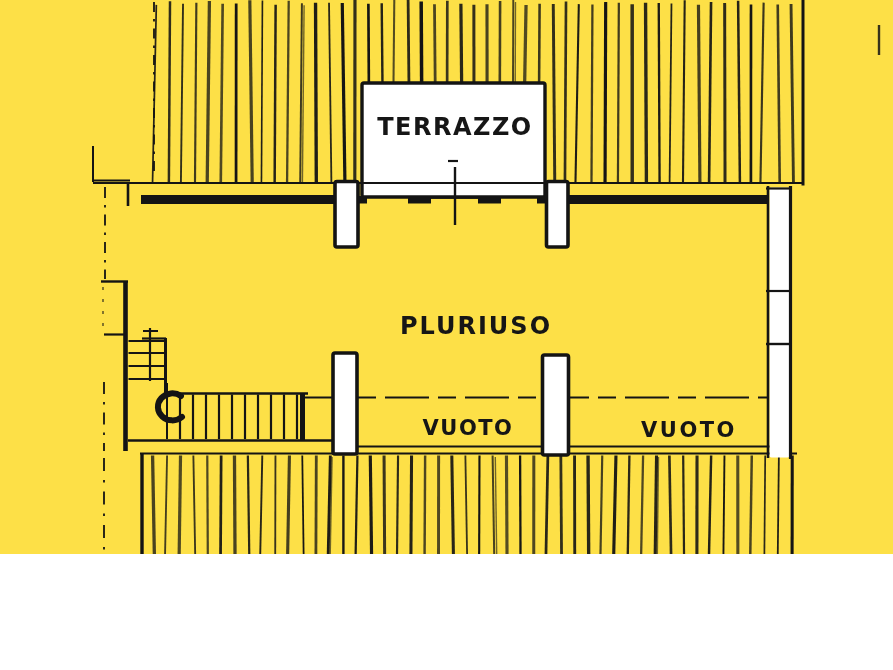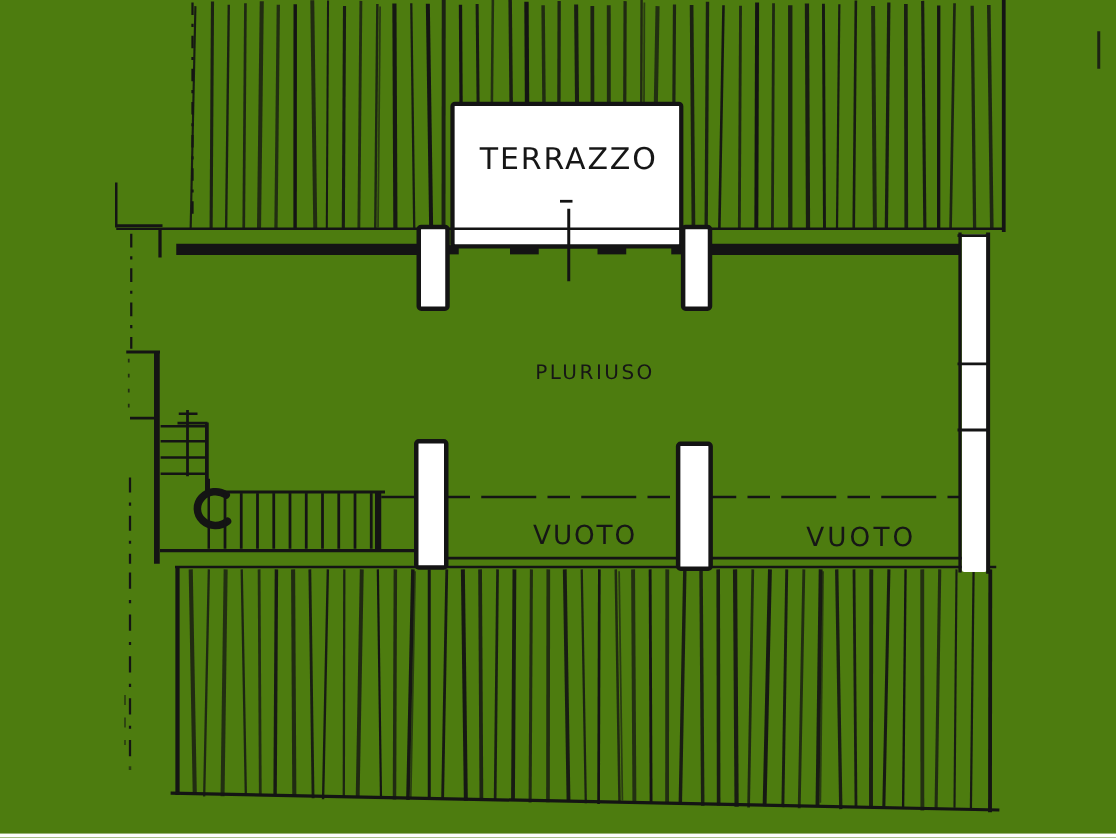--- a/index.html
+++ b/index.html
@@ -1,33 +1,34 @@
 <!DOCTYPE html>
 <html><head>
 <meta charset="utf-8">
 <style>
   html,body{margin:0;padding:0;background:#ffffff;}
   .plan{
     position:relative;
-    width:893px;height:667px;
-    background:#4d7c0f;
+    width:893px;height:554px;
+    background:#fde047;
     overflow:hidden;
     font-family:"DejaVu Sans", sans-serif;
+    font-weight:bold;
   }
   .plan svg{position:absolute;left:0;top:0;}
   .lbl{
     position:absolute;
     transform:translate(-50%,-50%);
     white-space:nowrap;
     color:#161616;
     font-family:"DejaVu Sans", sans-serif;
     -webkit-font-smoothing:antialiased;
   }
   #lbl-terrazzo{left:455px;top:127px;font-size:24px;letter-spacing:1.5px;}
-  #lbl-pluriuso{left:476px;top:298px;font-size:16px;letter-spacing:2px;}
+  #lbl-pluriuso{left:476px;top:326px;font-size:24px;letter-spacing:2px;}
   #lbl-vuoto-left{left:468px;top:428px;font-size:21px;letter-spacing:1.5px;}
   #lbl-vuoto-right{left:689px;top:430px;font-size:21px;letter-spacing:2.5px;}
 </style>
 </head>
 <body>
 
 <div class="plan">
   <svg id="plan-svg" width="893" height="670" viewBox="0 0 893 670">
     <g id="g-top-hatch">
         <line x1="156.33004570378364" y1="4.88453816389665" x2="152.5336380252242" y2="182.5" stroke="#141414" stroke-width="1.7177206893917174" opacity="0.9157280375994742" stroke-linecap="butt"></line>

